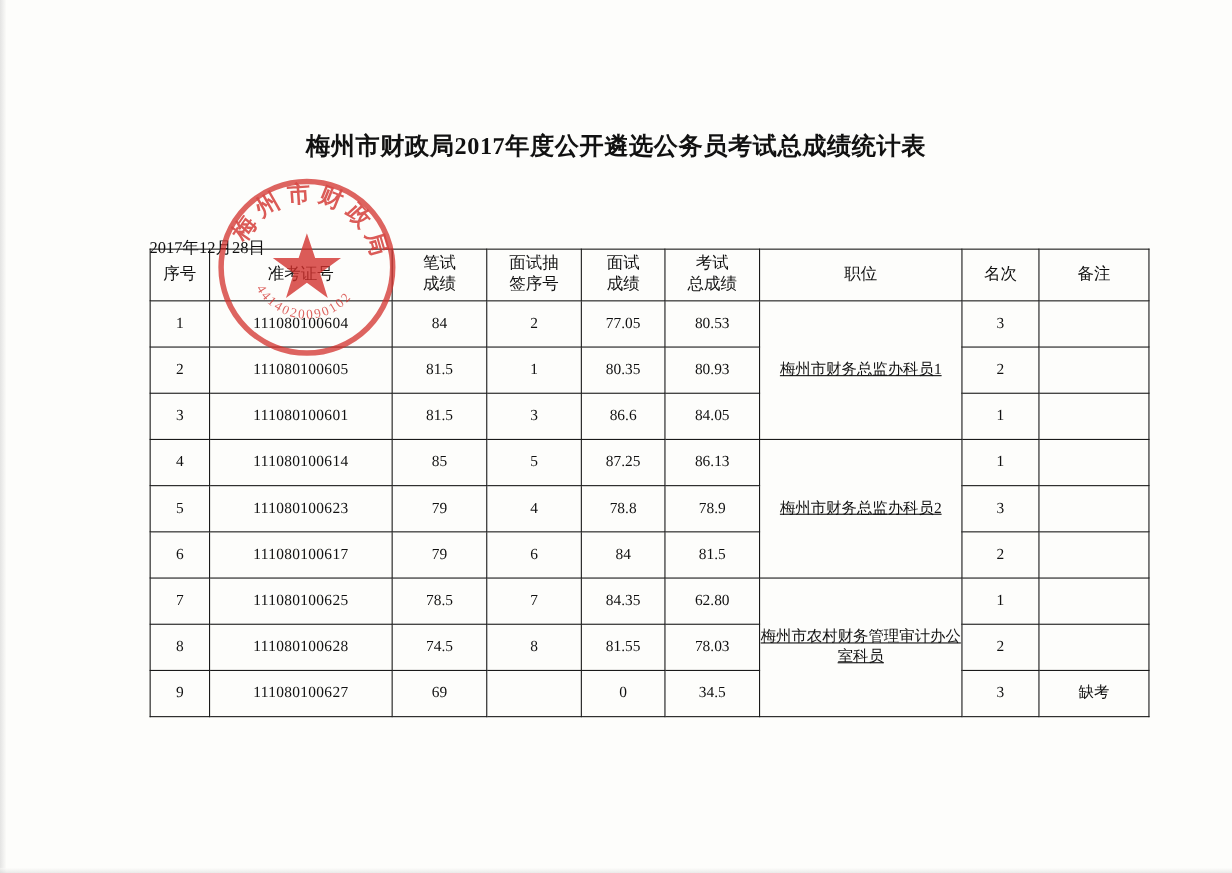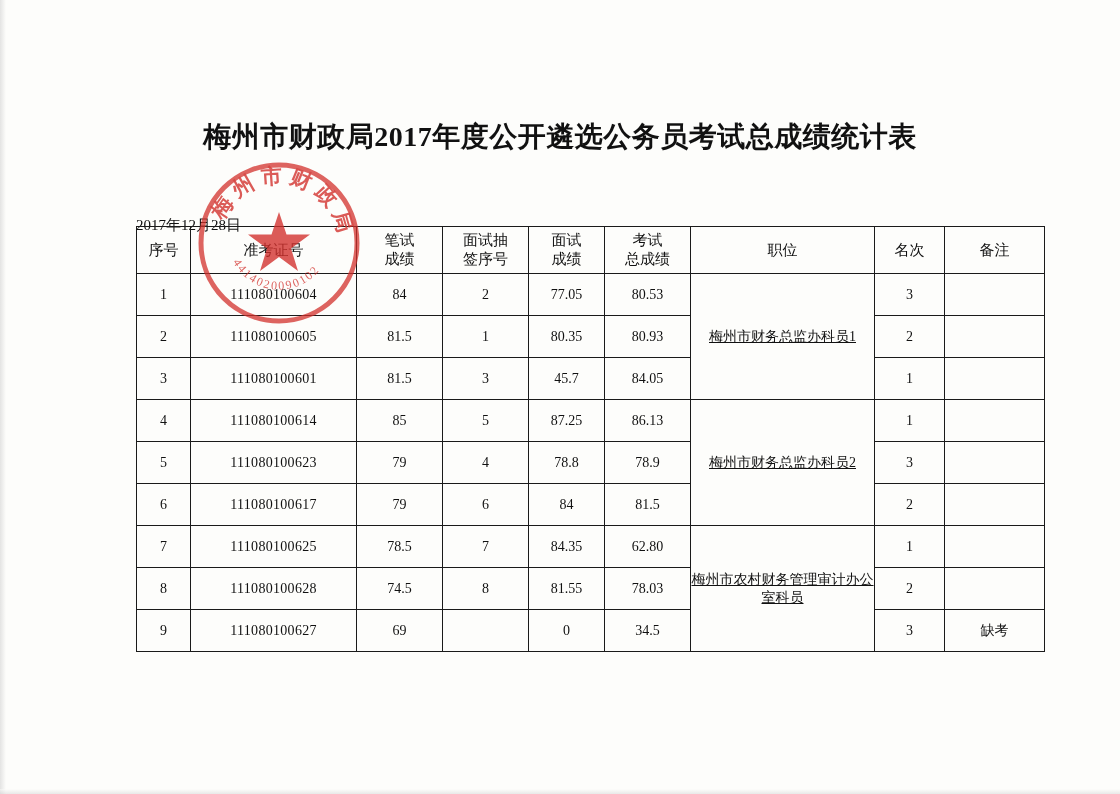--- a/index.html
+++ b/index.html
@@ -34,21 +34,21 @@
     position: absolute;
     left: 0; top: 0;
     width: 1120px; height: 794px;
   }
   .title {
     position: absolute;
     top: 118px;
     left: 0;
     width: 1120px;
     text-align: center;
-    font-size: 28px;
+    font-size: 22px;
     font-weight: bold;
     letter-spacing: 0.5px;
     font-family: "Liberation Serif", "DejaVu Serif", serif;
   }
   .subline {
     position: absolute;
     top: 200px;
     left: 136px;
     width: 848px;
     font-size: 15px;
@@ -174,21 +174,21 @@
         <td>80.35</td>
         <td>80.93</td>
         <td>2</td>
         <td></td>
       </tr>
       <tr>
         <td>3</td>
         <td class="examno">111080100601</td>
         <td>81.5</td>
         <td>3</td>
-        <td>45.7</td>
+        <td>86.6</td>
         <td>84.05</td>
         <td>1</td>
         <td></td>
       </tr>
 
       <tr>
         <td>4</td>
         <td class="examno">111080100614</td>
         <td>85</td>
         <td>5</td>

